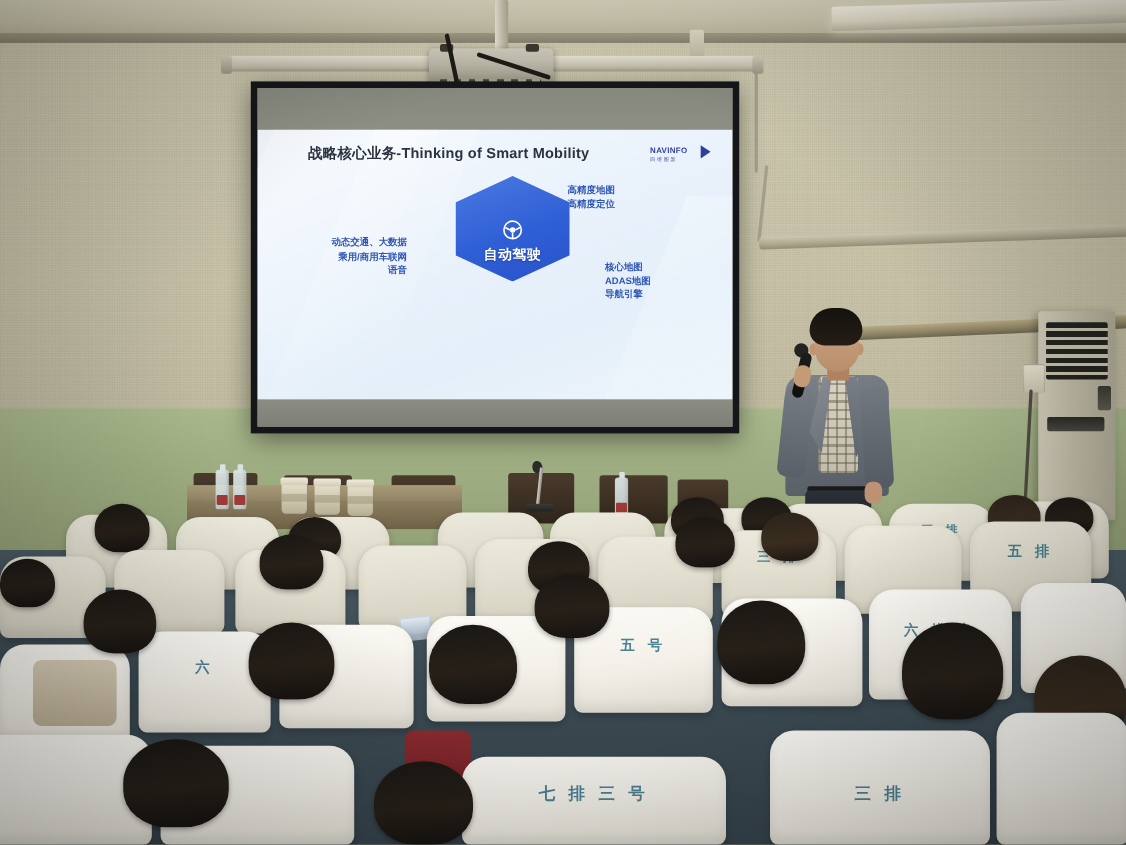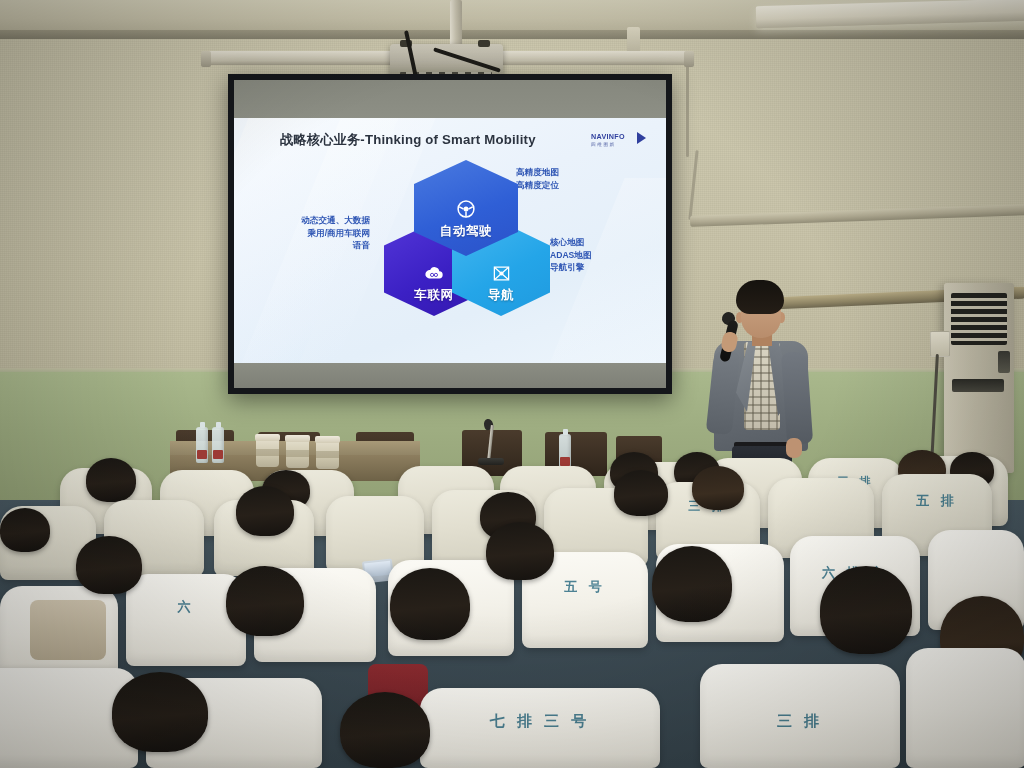--- a/index.html
+++ b/index.html
@@ -486,41 +486,21 @@
             <div class="hex-icon">
               <svg viewBox="0 0 24 24" width="20" height="20">
                 <circle cx="12" cy="12" r="9.5" fill="none" stroke="#fff" stroke-width="1.8"></circle>
                 <circle cx="12" cy="12" r="3" fill="#fff"></circle>
                 <path d="M12 15v7M4 9.5l5 2.5M20 9.5l-5 2.5" stroke="#fff" stroke-width="1.8" fill="none"></path>
               </svg>
             </div>
             <div class="hex-label">自动驾驶</div>
           </div>
 
-          <div class="hex hex-left">
-            <div class="hex-icon">
-              <svg viewBox="0 0 26 20" width="20" height="16">
-                <path d="M6.5 17h13a4.6 4.6 0 0 0 .4-9.2A6.2 6.2 0 0 0 8 6.2 4.9 4.9 0 0 0 6.5 17z" fill="#fff"></path>
-                <circle cx="10.5" cy="12.5" r="2.1" fill="none" stroke="#3b20c4" stroke-width="1.1"></circle>
-                <circle cx="15.5" cy="12.5" r="2.1" fill="none" stroke="#3b20c4" stroke-width="1.1"></circle>
-              </svg>
-            </div>
-            <div class="hex-label">车联网</div>
-          </div>
-
-          <div class="hex hex-right">
-            <div class="hex-icon">
-              <svg viewBox="0 0 24 24" width="19" height="19">
-                <path d="M3 4h18v16H3z" fill="none" stroke="#fff" stroke-width="1.6"></path>
-                <path d="M3 4l18 16M21 4L3 20" stroke="#fff" stroke-width="1.6"></path>
-                <circle cx="12" cy="12" r="2.6" fill="#fff"></circle>
-              </svg>
-            </div>
-            <div class="hex-label">导航</div>
-          </div>
+
 
 
         </div>
       </div>
     </div>
   </div>
 
   <div class="ac-unit">
     <div class="ac-grille"></div>
     <div class="ac-panel"></div>

